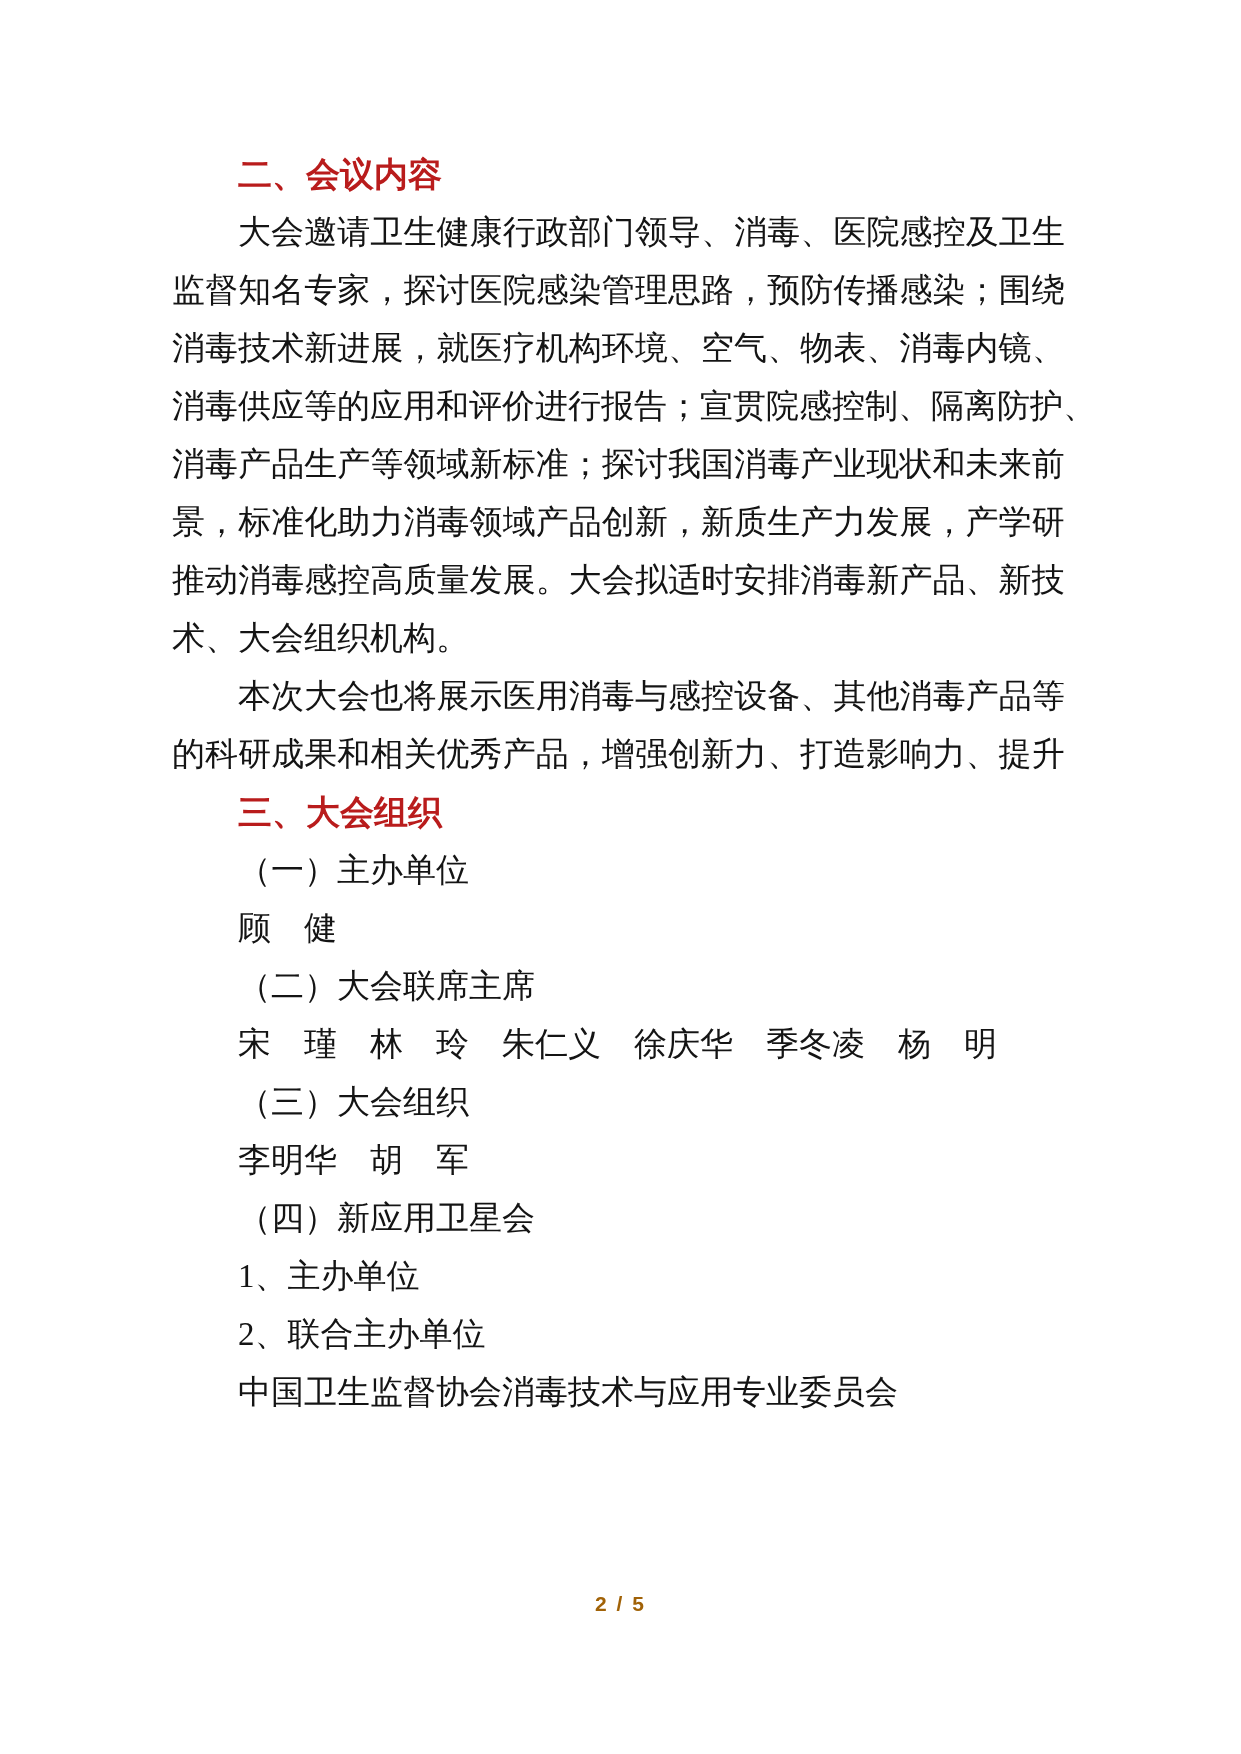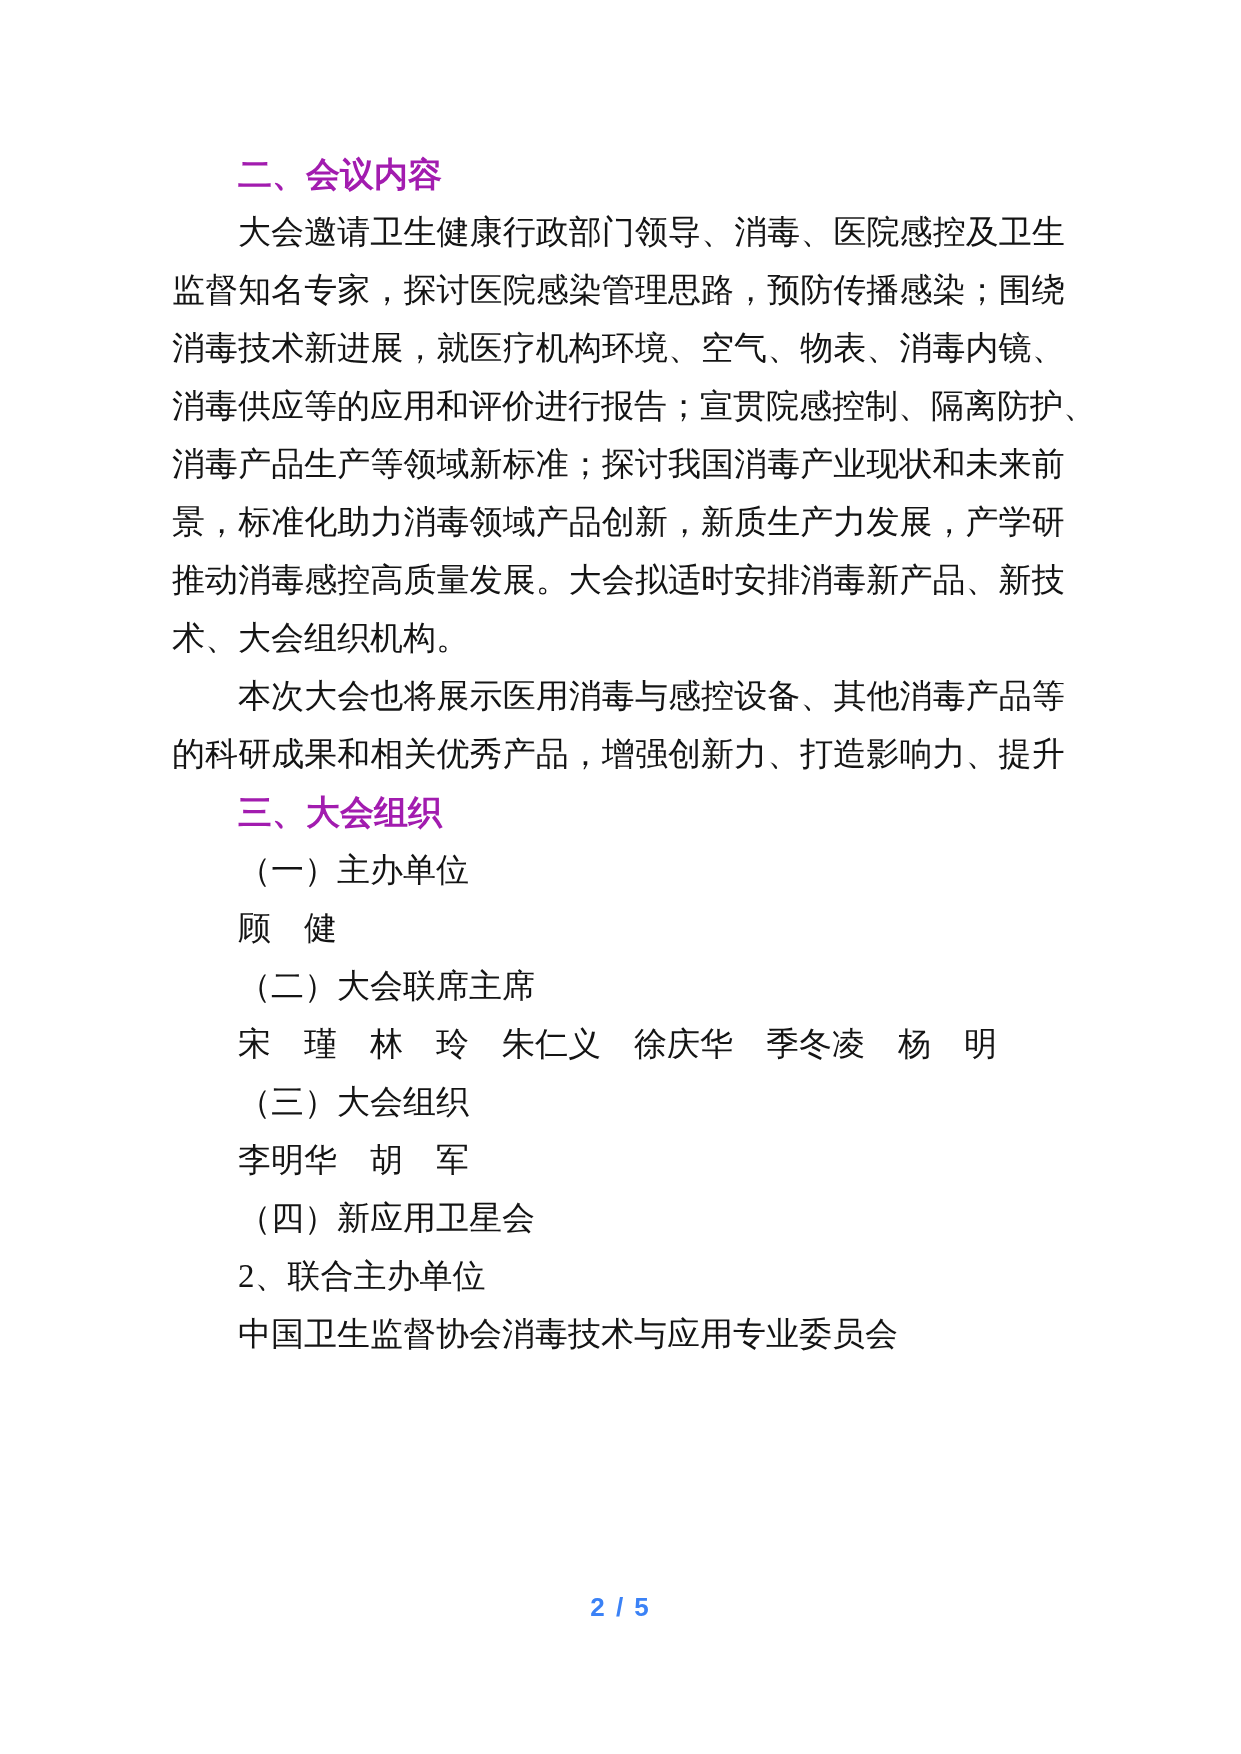--- a/index.html
+++ b/index.html
@@ -28,32 +28,32 @@
   .just{
     display:flex;
     justify-content:space-between;
     align-items:center;
     white-space:normal;
   }
   .just span{line-height:1;display:block;}
   .head{
     font-family:"Liberation Sans","DejaVu Sans",sans-serif;
     font-weight:700;
-    color:#a21caf;
+    color:#b91c1c;
     font-size:34px;
   }
   .footer{
     position:absolute;
     top:1592px;left:0;width:100%;
     text-align:center;
     font-family:"Liberation Sans","DejaVu Sans",sans-serif;
     font-weight:700;
-    font-size:26px;
+    font-size:21px;
     letter-spacing:2px;
-    color:#3b82f6;
+    color:#a16207;
   }
 </style>
 </head>
 <body>
 
 <div class="page">
   <div class="doc">
 
     <div class="line head ind">二、会议内容</div>
 
@@ -320,19 +320,20 @@
 
     <div class="line head ind">三、大会组织</div>
 
     <div class="line ind">（一）主办单位</div>
     <div class="line ind">顾　健</div>
     <div class="line ind">（二）大会联席主席</div>
     <div class="line ind">宋　瑾　林　玲　朱仁义　徐庆华　季冬凌　杨　明</div>
     <div class="line ind">（三）大会组织</div>
     <div class="line ind">李明华　胡　军</div>
     <div class="line ind">（四）新应用卫星会</div>
+    <div class="line ind">1、主办单位</div>
     <div class="line ind">2、联合主办单位</div>
     <div class="line ind">中国卫生监督协会消毒技术与应用专业委员会</div>
 
   </div>
 
   <div class="footer">2 / 5</div>
 </div>
 
 </body></html>

